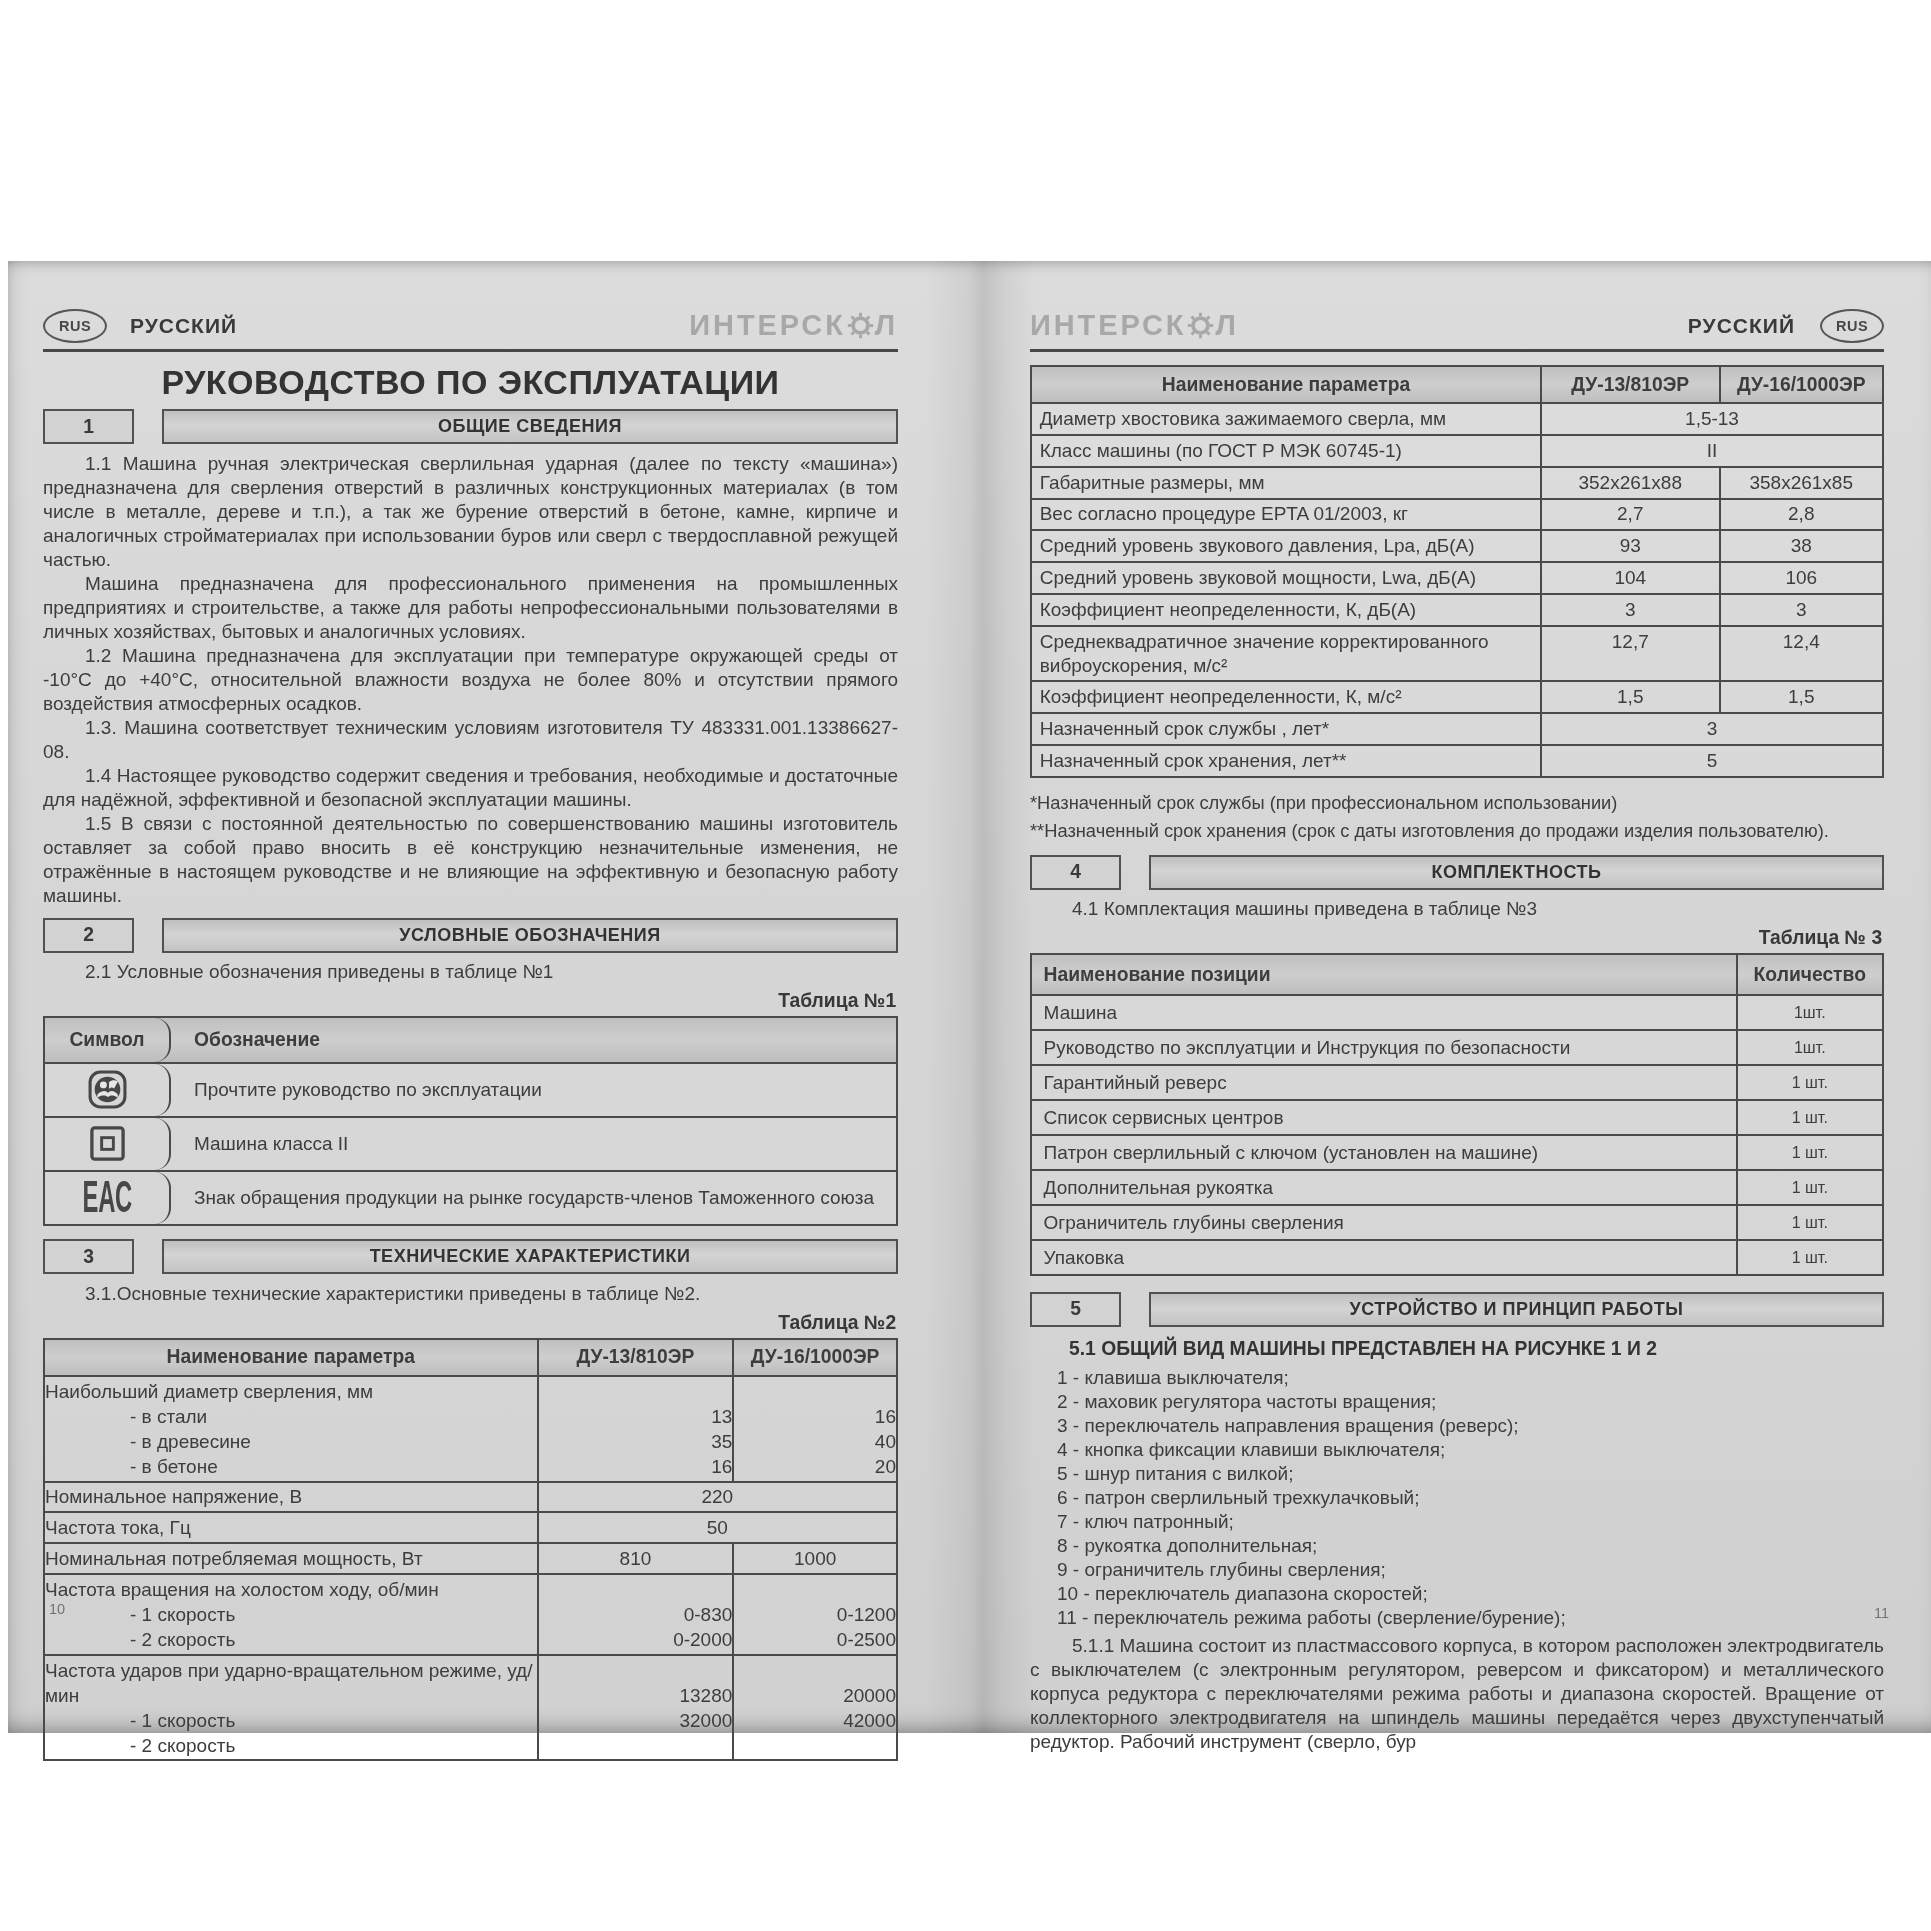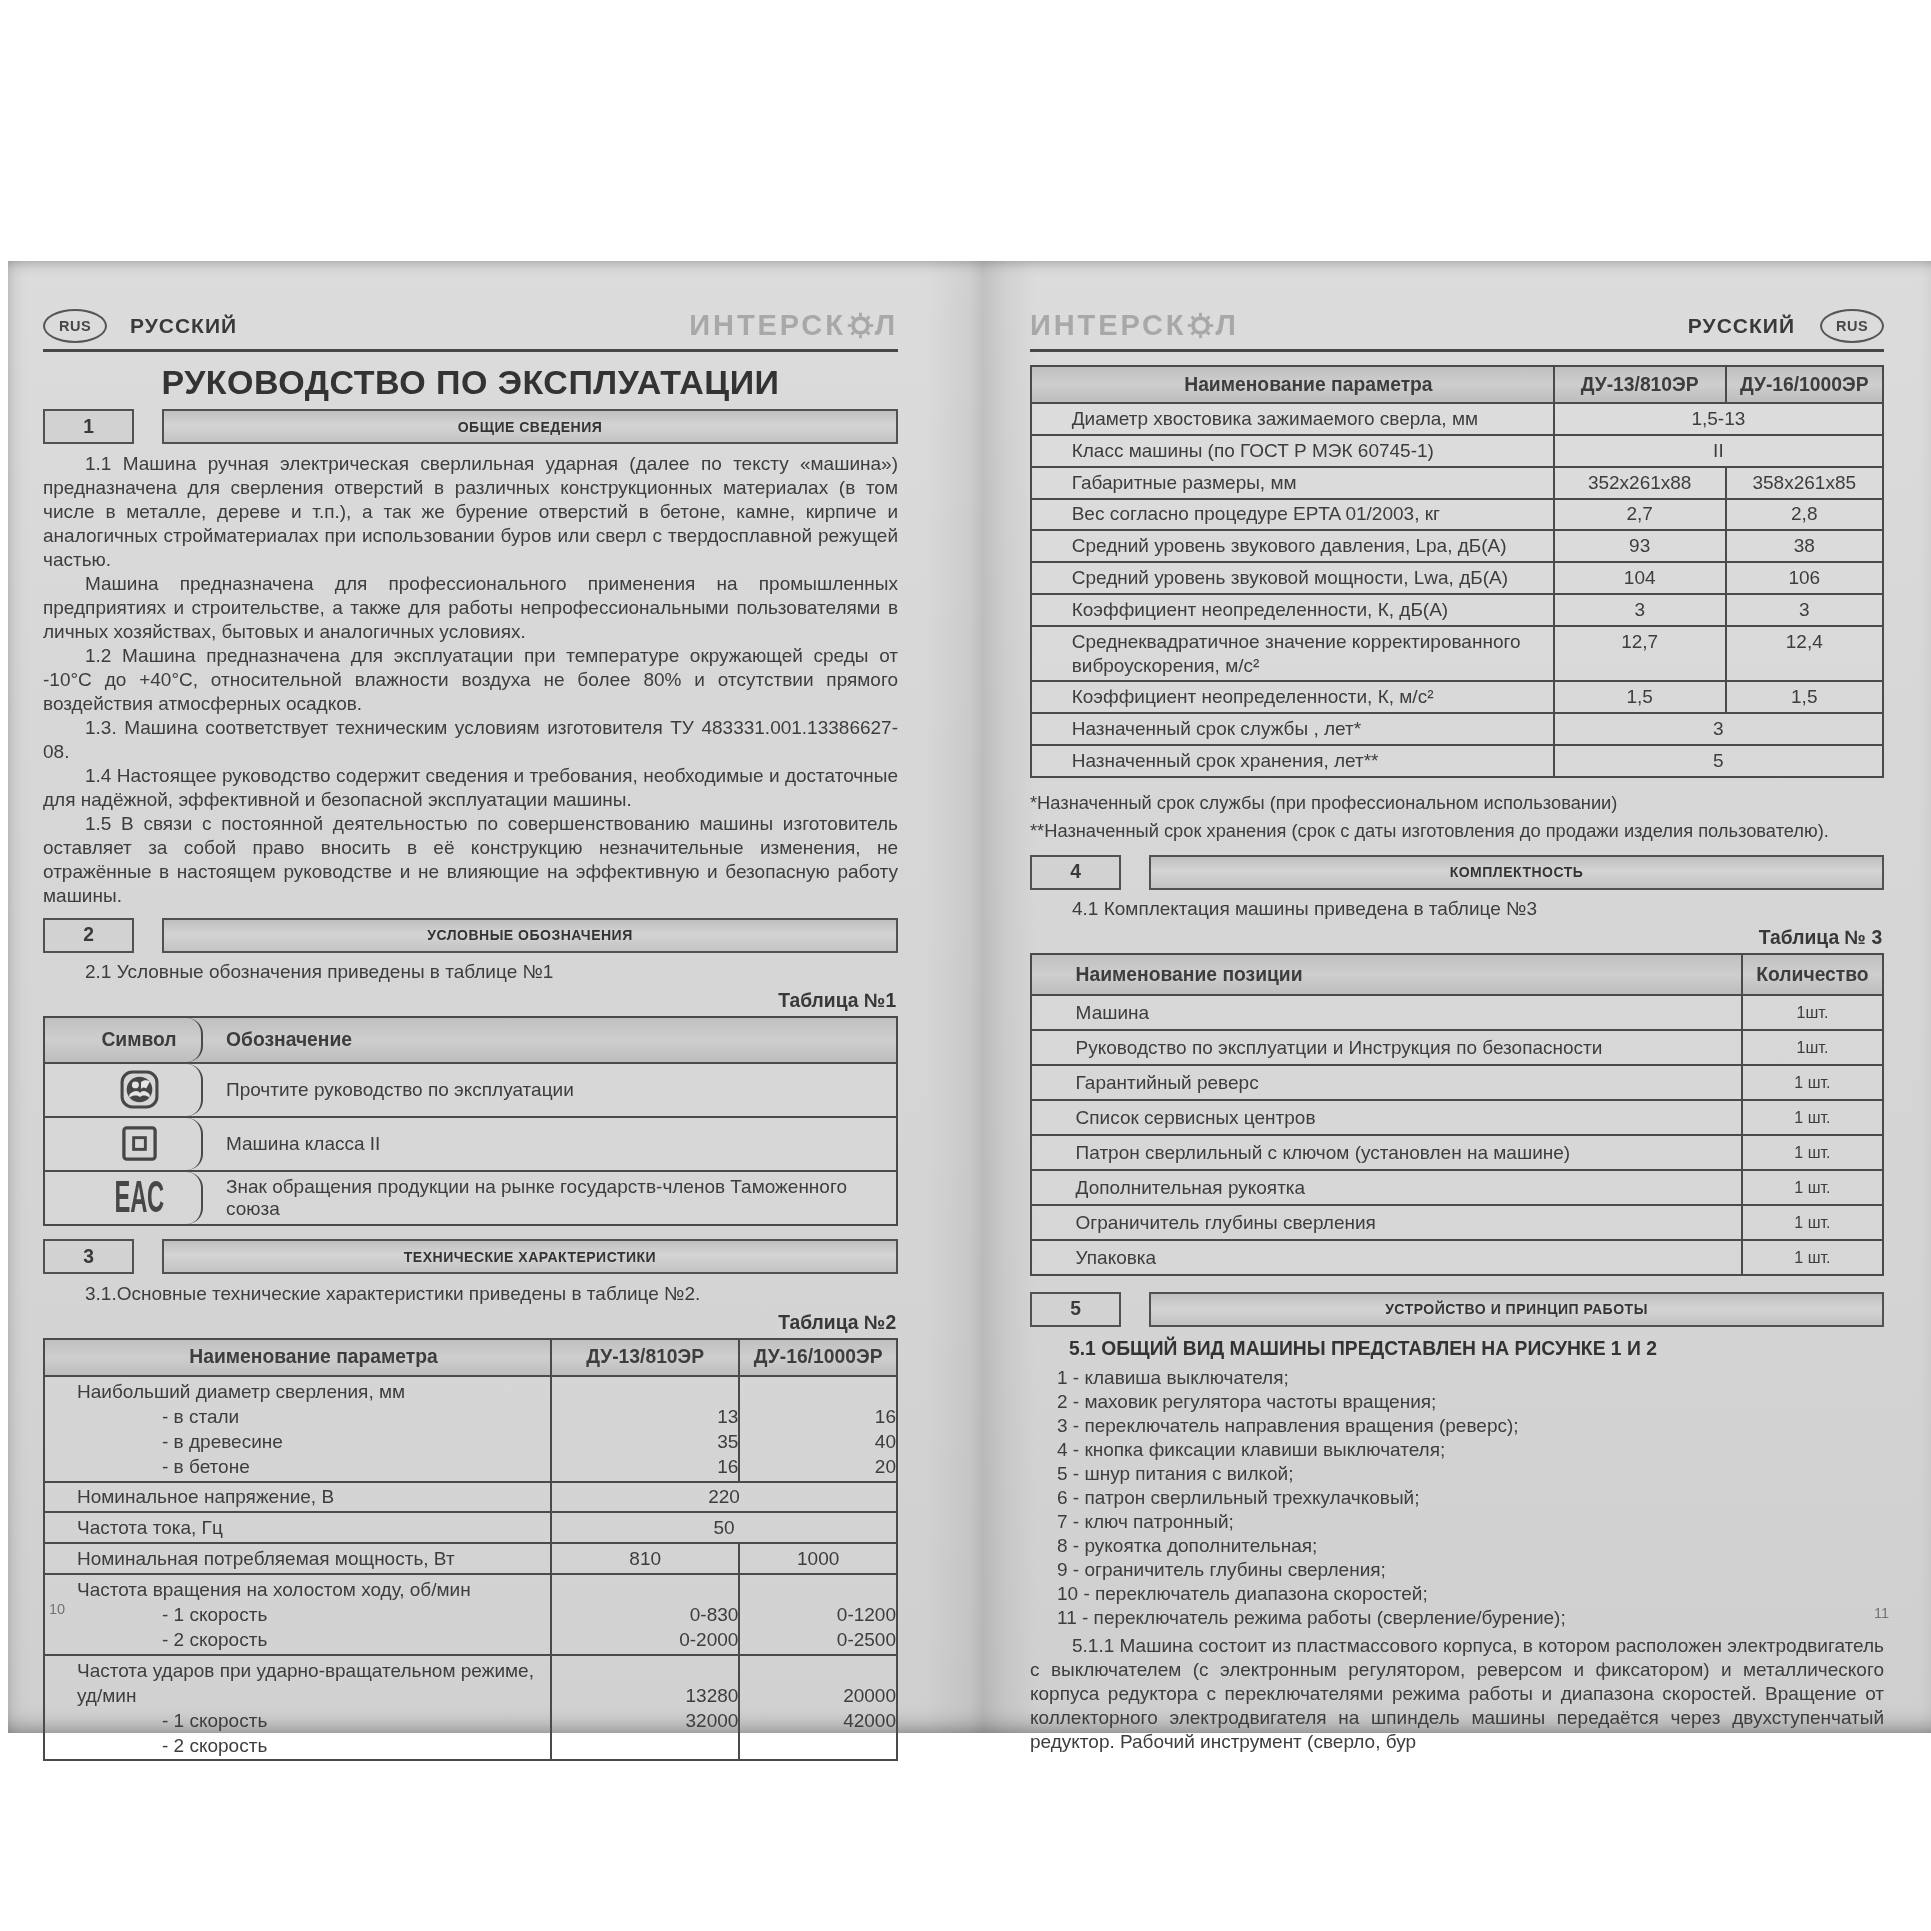--- a/index.html
+++ b/index.html
@@ -43,28 +43,28 @@
     width:91px;height:35px;box-sizing:border-box;flex:0 0 auto;
     border:2.4px solid #515151;background:#d2d2d2;
     display:flex;align-items:center;justify-content:center;
     font-weight:bold;font-size:19.3px;color:#3a3a3a;
   }
   .sectitle{
     flex:1;height:35px;box-sizing:border-box;margin-left:28px;
     border:2.4px solid #515151;
     background:linear-gradient(180deg,#bfbfbf 0%,#d4d4d4 45%,#c3c3c3 100%);
     display:flex;align-items:center;justify-content:center;
-    font-weight:bold;font-size:14px;color:#333;letter-spacing:0.5px;
+    font-weight:bold;font-size:18px;color:#333;letter-spacing:0.5px;
   }
 
   .para{font-size:19px;line-height:24px;text-align:justify;text-indent:42px;margin:0;color:#3d3d3d;}
   .tcap{text-align:right;font-weight:bold;font-size:19.3px;margin:5.8px 1.9px 3.9px 0;color:#383838;}
 
   .tbl{border:2.9px solid #4a4a4a;background:rgba(255,255,255,.06);}
-  .trow{display:flex;border-top:2.4px solid #4a4a4a;box-sizing:border-box;padding-left:32px;}
+  .trow{display:flex;border-top:2.4px solid #4a4a4a;box-sizing:border-box;}
   .trow.first{border-top:none;}
   .tc{box-sizing:border-box;}
   .brd-r{border-right:2.4px solid #4a4a4a;}
   .hdbg{background:linear-gradient(180deg,#c0c0c0 0%,#cecece 50%,#bdbdbd 100%);font-weight:bold;}
 
   
   .t1 .trow{height:54px;}
   .t1 .trow.hd{height:44px;}
   .t1 .sym{width:126px;display:flex;align-items:center;justify-content:center;flex:0 0 auto;border-radius:16px;}
   .t1 .mean{flex:1;display:flex;align-items:center;padding-left:23px;font-size:19px;}

